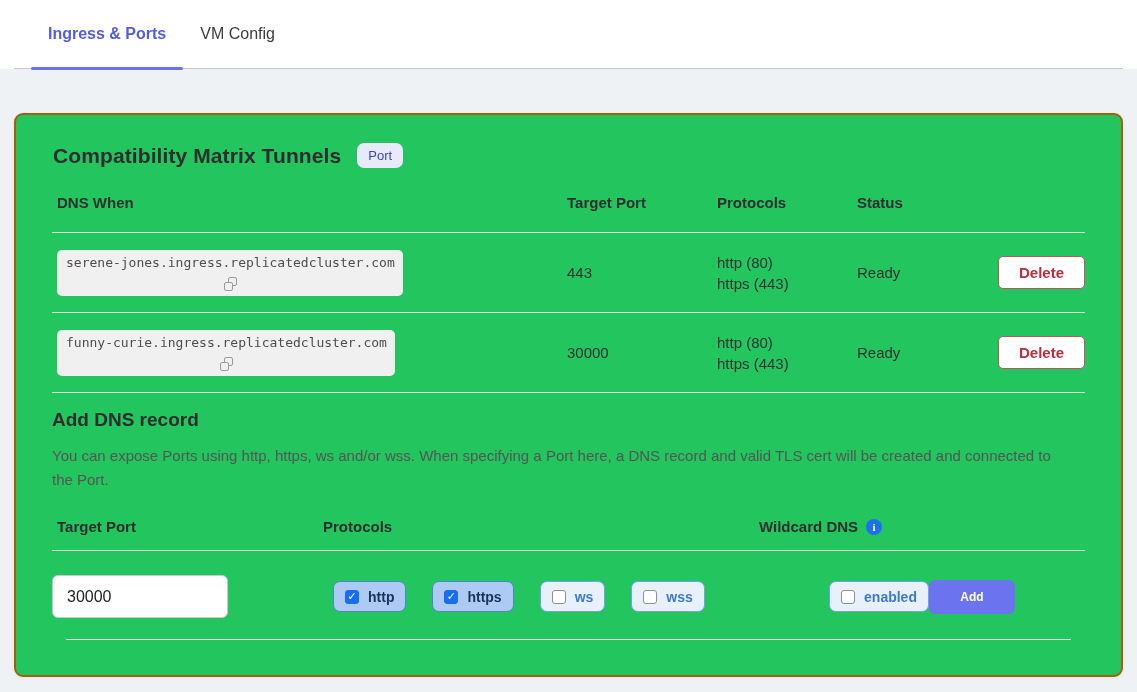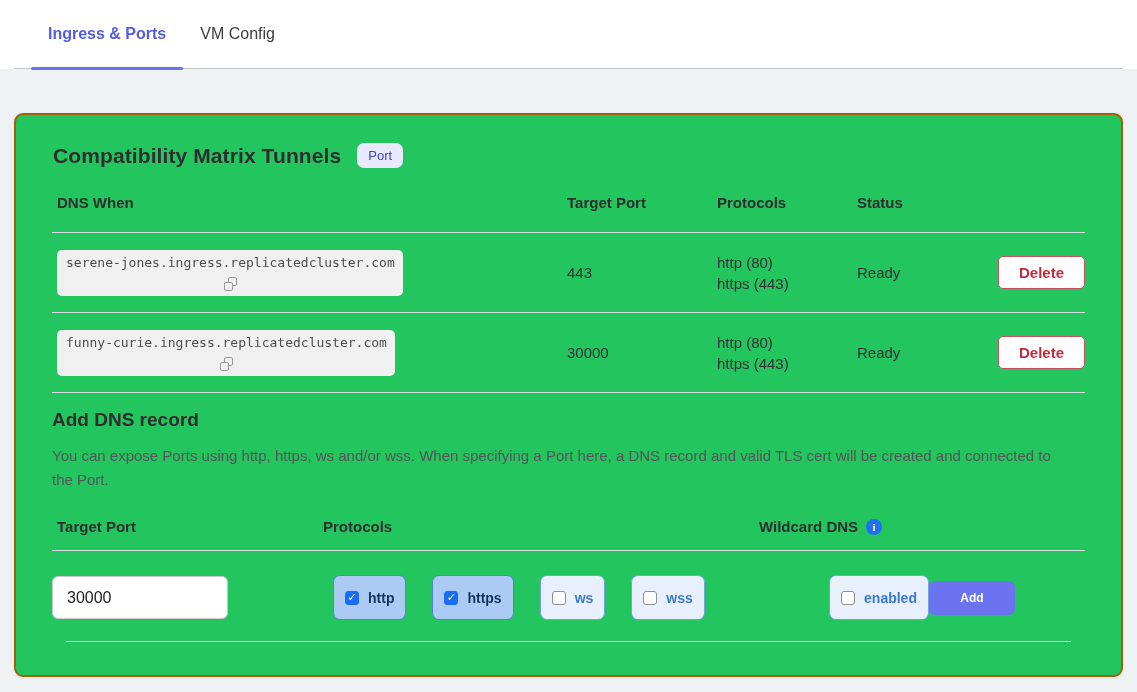--- a/index.html
+++ b/index.html
@@ -155,21 +155,21 @@
     padding:0 14px;
     font-family:inherit;
     outline:none;
   }
 
   .pill-row { display:flex; gap:26px; padding-left:10px; }
   .pill {
     display:inline-flex;
     align-items:center;
     gap:9px;
-    height:45px;
+    height:31px;
     padding:0 11px;
     border-radius:7px;
     background:#e8f0fb;
     border:1px solid #71a3e3;
     cursor:pointer;
     font-size:14px;
     font-weight:bold;
     color:#3b79d1;
   }
   .pill .box {

